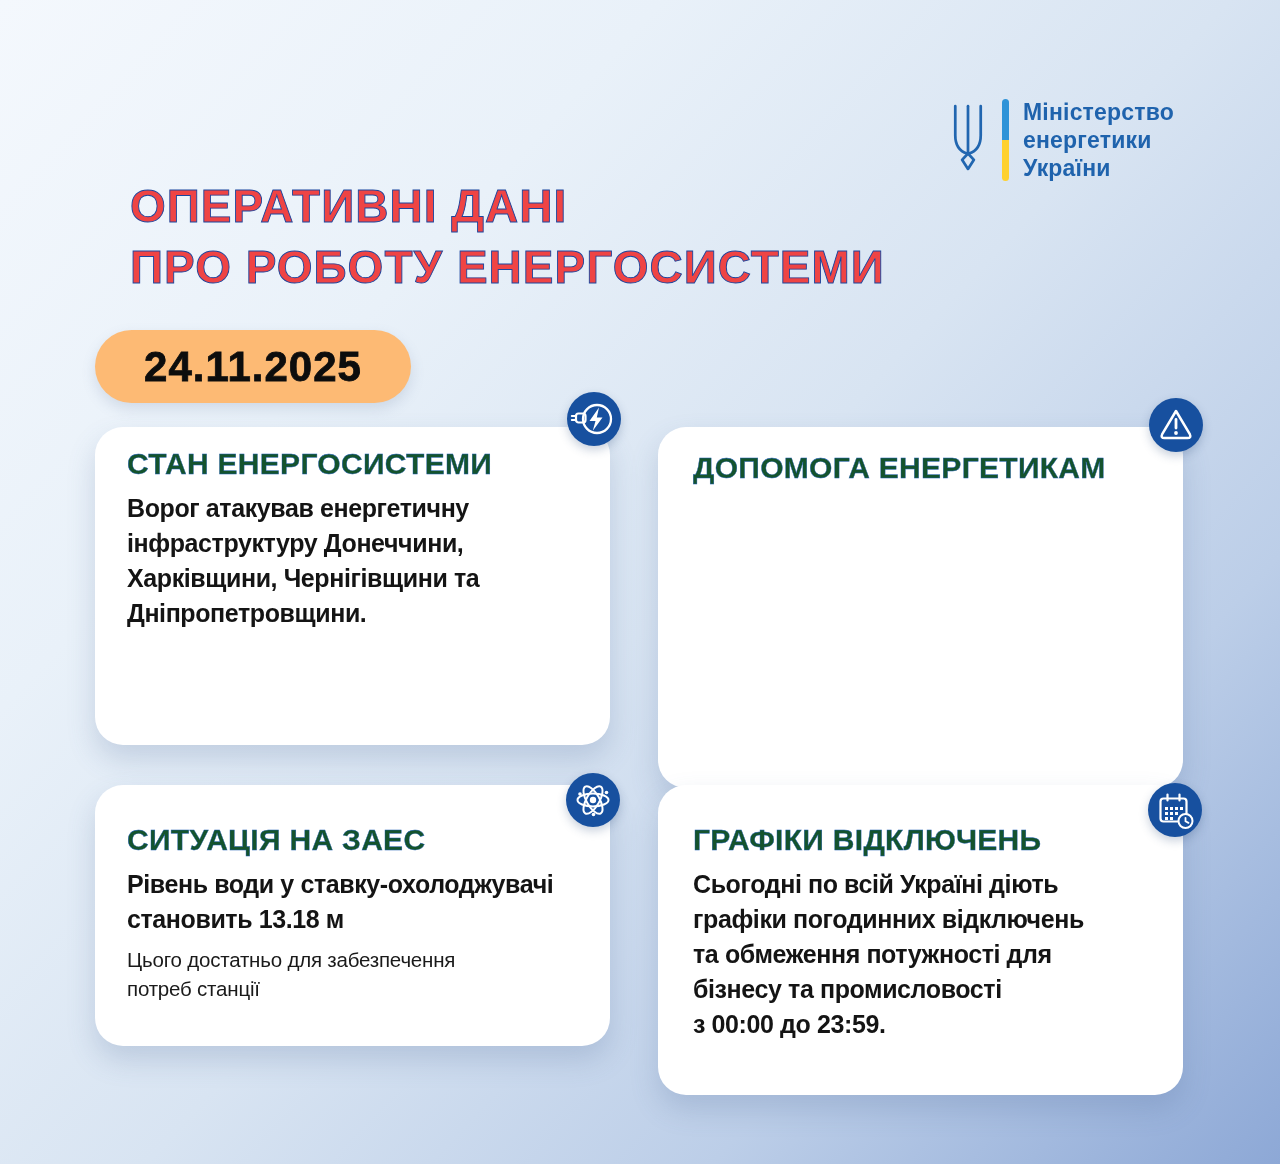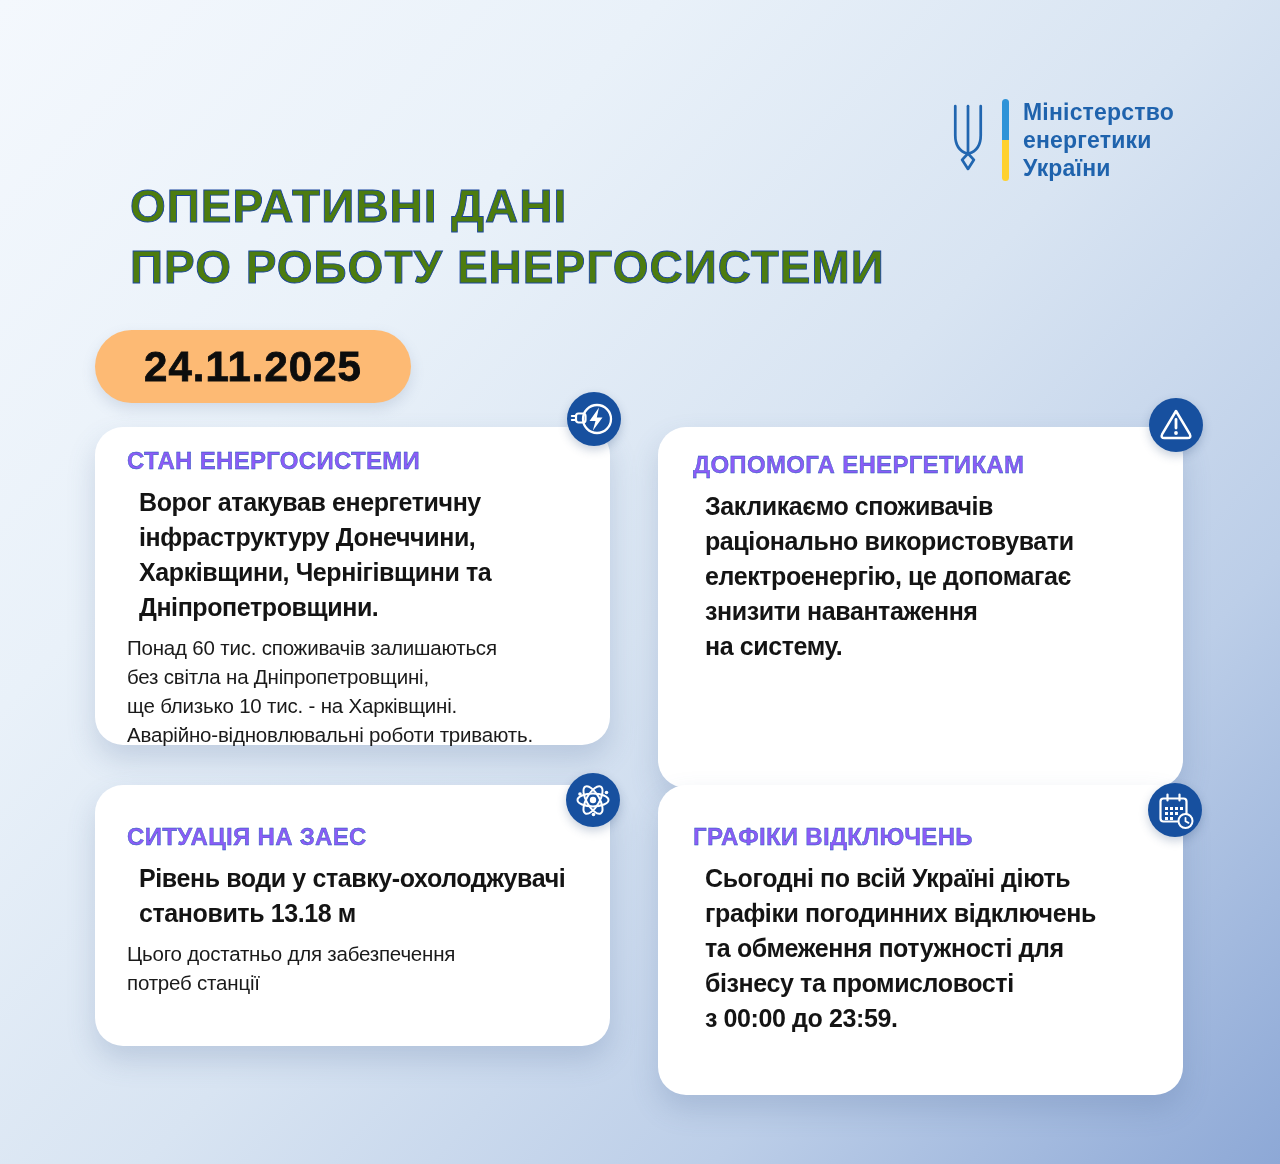--- a/index.html
+++ b/index.html
@@ -7,38 +7,38 @@
     width:1280px;height:1164px;position:relative;overflow:hidden;
     font-family:"Liberation Sans","DejaVu Sans",sans-serif;
     background:linear-gradient(133deg,#f4f8fd 0%,#e9f1f9 28%,#d8e4f2 52%,#bccee8 76%,#8da8d6 100%);
   }
   
   .logo{position:absolute;left:948px;top:98px;display:flex;align-items:center;gap:14px;}
   .logo .divider{width:7px;height:82px;border-radius:4px;
     background:linear-gradient(#2e93d8 0 50%,#ffd12e 50% 100%);}
   .logo .lines{color:#1f63ad;font-weight:bold;font-size:23px;line-height:28px;letter-spacing:.2px;}
   
-  .title{position:absolute;left:130px;top:176px;color:#4d7c0f;font-size:46px;font-weight:bold;
+  .title{position:absolute;left:130px;top:176px;color:#ef4444;font-size:46px;font-weight:bold;
     line-height:61px;letter-spacing:1px;-webkit-text-stroke:.9px #1b459e;}
   
   .date-pill{position:absolute;left:95px;top:330px;width:316px;height:73px;border-radius:37px;
     background:#fdba74;display:flex;align-items:center;justify-content:center;
     box-shadow:0 6px 14px rgba(90,110,150,.18);}
   .date-pill span{font-size:42px;font-weight:bold;color:#0d0d0d;letter-spacing:1px;
     -webkit-text-stroke:.8px #0d0d0d;}
   
   .card{position:absolute;background:#fff;border-radius:28px;
     box-shadow:0 14px 28px rgba(77,104,152,.22);box-sizing:border-box;}
   .card-1{left:95px;top:427px;width:515px;height:318px;padding:20px 10px 0 32px;}
   .card-2{left:658px;top:427px;width:525px;height:361px;padding:24px 14px 0 35px;}
   .card-3{left:95px;top:785px;width:515px;height:261px;padding:38px 6px 0 32px;}
   .card-4{left:658px;top:785px;width:525px;height:310px;padding:38px 14px 0 35px;}
-  .card h2{margin:0 0 10px;font-size:24px;color:#8b5cf6;letter-spacing:.3px;
+  .card h2{margin:0 0 10px;font-size:30px;color:#14532d;letter-spacing:.3px;
     -webkit-text-stroke:.4px #1e5cb2;}
-  .lead{margin:0 12px 8px;font-size:25px;font-weight:bold;color:#141414;line-height:35px;
+  .lead{margin:0 0 8px;font-size:25px;font-weight:bold;color:#141414;line-height:35px;
     letter-spacing:-.4px;white-space:pre-line;}
   .body-text{margin:0;font-size:20.5px;color:#1a1a1a;line-height:29px;
     letter-spacing:-.2px;white-space:pre-line;}
   
   .badge-icon{position:absolute;width:54px;height:54px;border-radius:50%;background:#17509f;
     display:flex;align-items:center;justify-content:center;z-index:5;
     box-shadow:0 4px 10px rgba(40,70,120,.25);}
   .icon-1{left:567px;top:392px;}
   .icon-2{left:1149px;top:398px;}
   .icon-3{left:566px;top:773px;}
@@ -72,41 +72,32 @@
 <div class="date-pill">
   <span>24.11.2025</span>
 </div>
 
 <div class="card card-1">
   <h2>СТАН ЕНЕРГОСИСТЕМИ</h2>
   <p class="lead">Ворог атакував енергетичну
 інфраструктуру Донеччини,
 Харківщини, Чернігівщини та
 Дніпропетровщини.</p>
-  <p class="body-text">Понад 60 тис. споживачів залишаються
-без світла на Дніпропетровщині,
-ще близько 10 тис. - на Харківщині.
-Аварійно-відновлювальні роботи тривають.</p>
 </div>
 <div class="badge-icon icon-1">
   <svg width="54" height="54" viewBox="0 0 54 54">
     <circle cx="30" cy="27" r="14" fill="none" stroke="#fff" stroke-width="2.3"></circle>
     <polygon points="32,15.5 22.5,29 28.5,29 25.8,38.8 35.5,25.5 29.8,25.5" fill="#fff"></polygon>
     <rect x="9" y="21.5" width="9.5" height="9" rx="2.5" fill="none" stroke="#fff" stroke-width="2.2"></rect>
     <path d="M8.5 24 H4.8 M8.5 28 H4.8" stroke="#fff" stroke-width="2" stroke-linecap="round"></path>
   </svg>
 </div>
 
 <div class="card card-2">
   <h2>ДОПОМОГА ЕНЕРГЕТИКАМ</h2>
-  <p class="lead">Закликаємо споживачів
-раціонально використовувати
-електроенергію, це допомагає
-знизити навантаження
-на систему.</p>
   <p class="body-text"></p>
 </div>
 <div class="badge-icon icon-2">
   <svg width="54" height="54" viewBox="0 0 54 54">
     <path d="M27 13 L40.8 36.2 q1.9 3.8 -2.4 3.8 H15.6 q-4.3 0 -2.4 -3.8 Z" fill="none" stroke="#fff" stroke-width="2.5" stroke-linejoin="round"></path>
     <path d="M27 21.5 V30" stroke="#fff" stroke-width="2.8" stroke-linecap="round"></path>
     <circle cx="27" cy="35" r="1.9" fill="#fff"></circle>
   </svg>
 </div>
 

